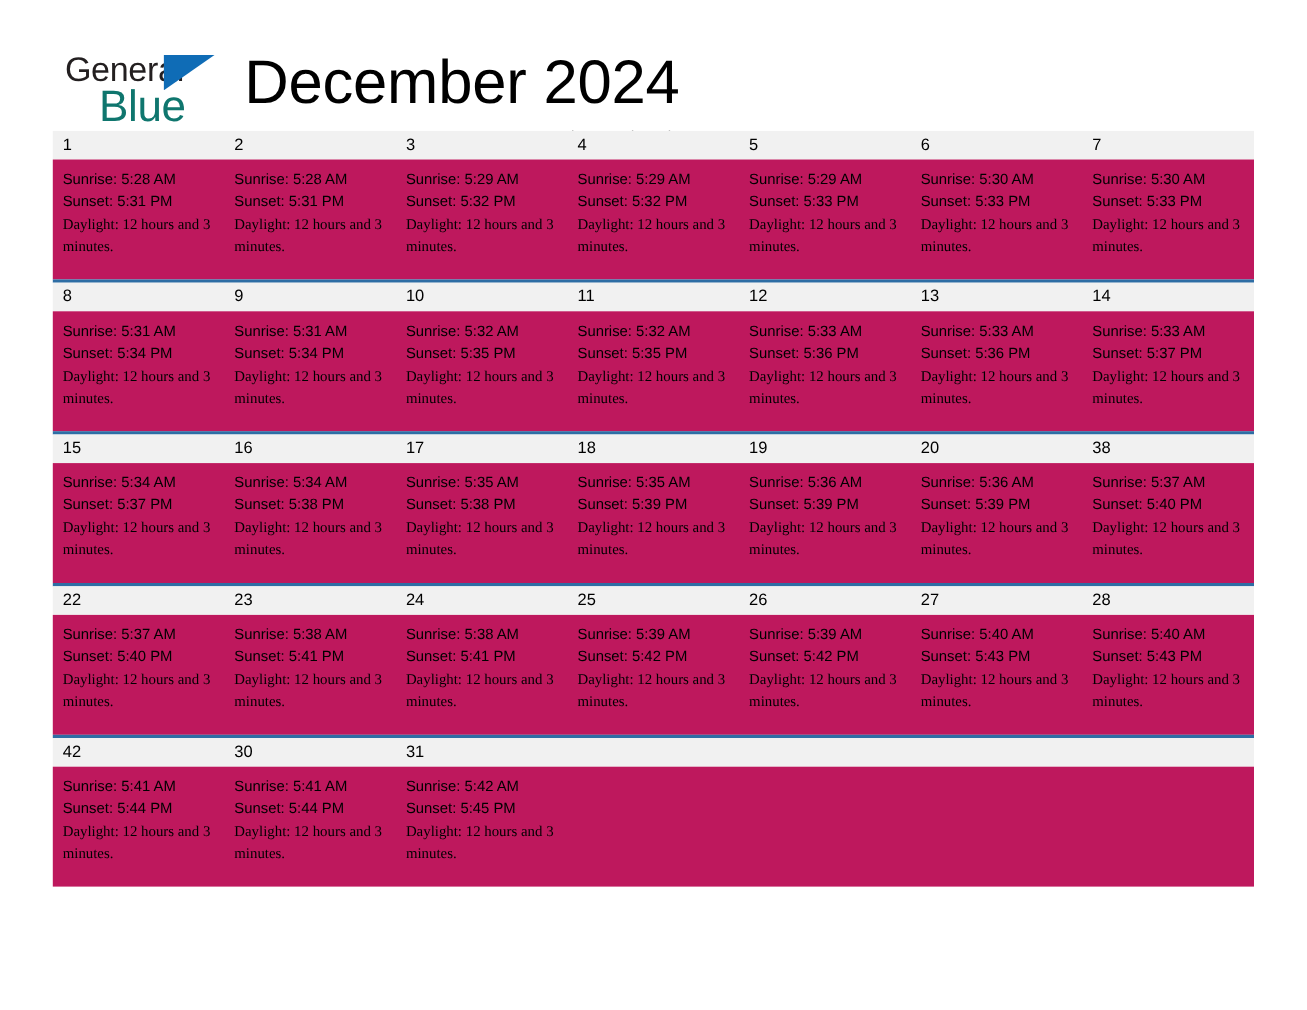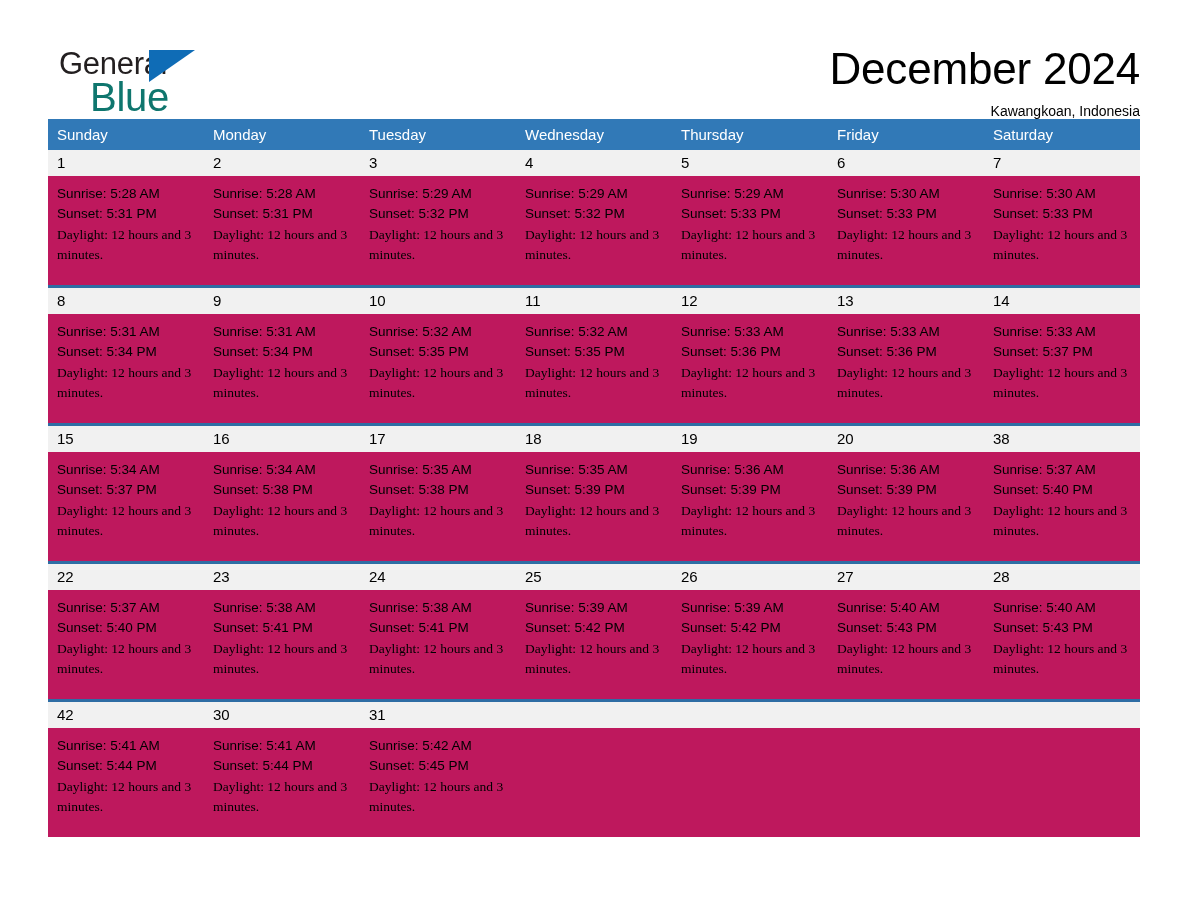--- a/index.html
+++ b/index.html
@@ -19,24 +19,24 @@
     width: 1188px;
     height: 918px;
     box-sizing: border-box;
     padding: 0 48px;
   }
 
   
   .topbar {
     display: flex;
     align-items: flex-start;
-    justify-content: space-between;
     padding-top: 46px;
     height: 108px;
     box-sizing: border-box;
+    gap: 24px;
   }
   .brand {
     position: relative;
     width: 150px;
     height: 66px;
     flex: none;
   }
   .brand-general {
     position: absolute;
     left: 11px;
@@ -62,21 +62,21 @@
     font-size: 40px;
     letter-spacing: -0.3px;
     color: #0f766e;
     line-height: 1;
   }
   .titles {
     text-align: right;
     padding-top: 0px;
   }
   .month-title {
-    font-size: 44px;
+    font-size: 56px;
     font-weight: normal;
     color: #000000;
     line-height: 1.05;
     letter-spacing: -0.2px;
     white-space: nowrap;
   }
   .location {
     font-size: 14px;
     font-weight: normal;
     color: #000000;
@@ -161,29 +161,20 @@
     </div>
 
     <div class="titles">
       <div class="month-title">December 2024</div>
       <div class="location">Kawangkoan, Indonesia</div>
     </div>
 
   </div>
 
   <div class="calendar">
-    <div class="weekhead">
-      <div class="dow">Sunday</div>
-      <div class="dow">Monday</div>
-      <div class="dow">Tuesday</div>
-      <div class="dow">Wednesday</div>
-      <div class="dow">Thursday</div>
-      <div class="dow">Friday</div>
-      <div class="dow">Saturday</div>
-    </div>
 
     <div id="weeks-container">
         <div class="week">
           <div class="datesrow">
             <div class="daynum">1</div>
             <div class="daynum">2</div>
             <div class="daynum">3</div>
             <div class="daynum">4</div>
             <div class="daynum">5</div>
             <div class="daynum">6</div>

